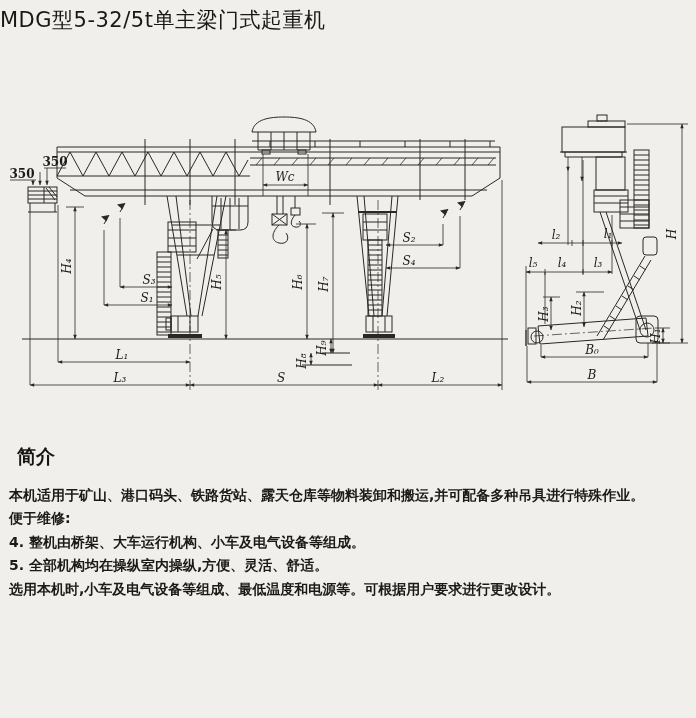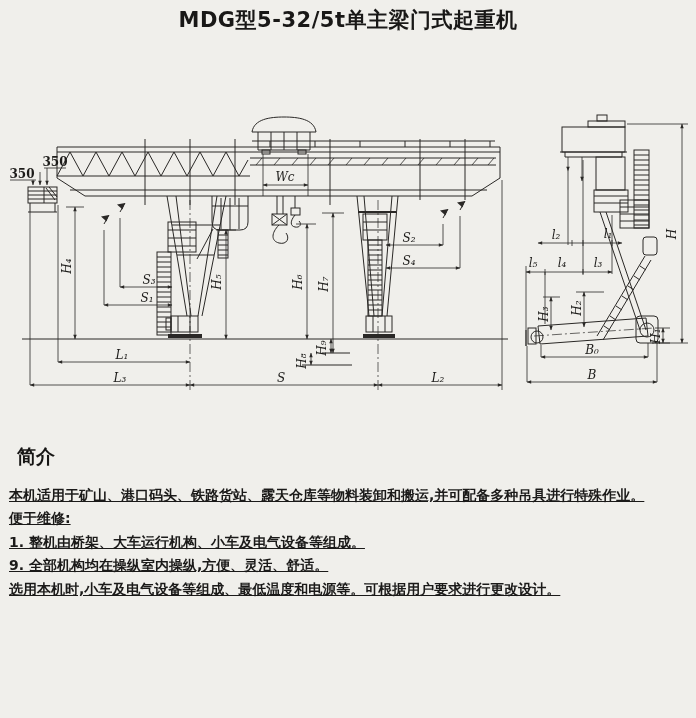--- a/index.html
+++ b/index.html
@@ -7,34 +7,34 @@
   .page{
     position:relative;
     width:696px;height:718px;
     background:#f0efeb;
     overflow:hidden;
     font-family:"DejaVu Sans",sans-serif;
     color:#232220;
   }
   .title{
     position:absolute;top:6px;left:0;width:100%;
-    text-align:center;font-size:21px;font-weight:bold;
+    font-size:21px;font-weight:normal;
     letter-spacing:0.5px;color:#191817;
   }
   svg.drawing{position:absolute;left:0;top:93px;}
   .st{stroke:#2a2826;stroke-width:1;fill:none;}
   .st2{stroke:#2a2826;stroke-width:2;fill:none;}
   .dim{stroke:#2a2826;stroke-width:0.8;fill:none;}
   .cl{stroke:#2a2826;stroke-width:0.7;fill:none;stroke-dasharray:10 3 2 3;}
   .fill{fill:#2a2826;stroke:none;}
   text.lbl{font-family:"DejaVu Serif",serif;font-style:italic;font-size:12px;fill:#1d1c1a;}
   text.lblu{font-family:"DejaVu Serif",serif;font-style:normal;font-weight:bold;font-size:12px;fill:#1d1c1a;}
   .intro{position:absolute;left:9px;top:444px;width:684px;}
   .intro h2{margin:0 0 14px 8px;font-size:19px;font-weight:bold;color:#161514;}
-  .intro .line{font-size:14px;font-weight:600;line-height:23.4px;white-space:nowrap;color:#1b1a19;text-decoration:underline;}
+  .intro .line{font-size:14px;font-weight:600;line-height:23.4px;white-space:nowrap;color:#1b1a19;}
 </style>
 </head>
 <body>
 
 <div class="page">
 
   <div class="title">MDG型5-32/5t单主梁门式起重机</div>
 
   <svg class="drawing" width="696" height="312" viewBox="0 93 696 312" xmlns="http://www.w3.org/2000/svg">
     <defs>
@@ -231,18 +231,18 @@
         <text class="lbl" x="592" y="354" text-anchor="middle">B₀</text>
         <text class="lbl" x="592" y="379" text-anchor="middle">B</text>
       </g>
     </g>
   </svg>
 
   <div class="intro">
     <h2>简介</h2>
     <div class="line">本机适用于矿山、港口码头、铁路货站、露天仓库等物料装卸和搬运,并可配备多种吊具进行特殊作业。</div>
     <div class="line">便于维修:</div>
-    <div class="line">1. 整机由桥架、大车运行机构、小车及电气设备等组成。</div>
-    <div class="line">9. 全部机构均在操纵室内操纵,方便、灵活、舒适。</div>
+    <div class="line">4. 整机由桥架、大车运行机构、小车及电气设备等组成。</div>
+    <div class="line">5. 全部机构均在操纵室内操纵,方便、灵活、舒适。</div>
     <div class="line">选用本机时,小车及电气设备等组成、最低温度和电源等。可根据用户要求进行更改设计。</div>
   </div>
 
 </div>
 
 </body></html>

